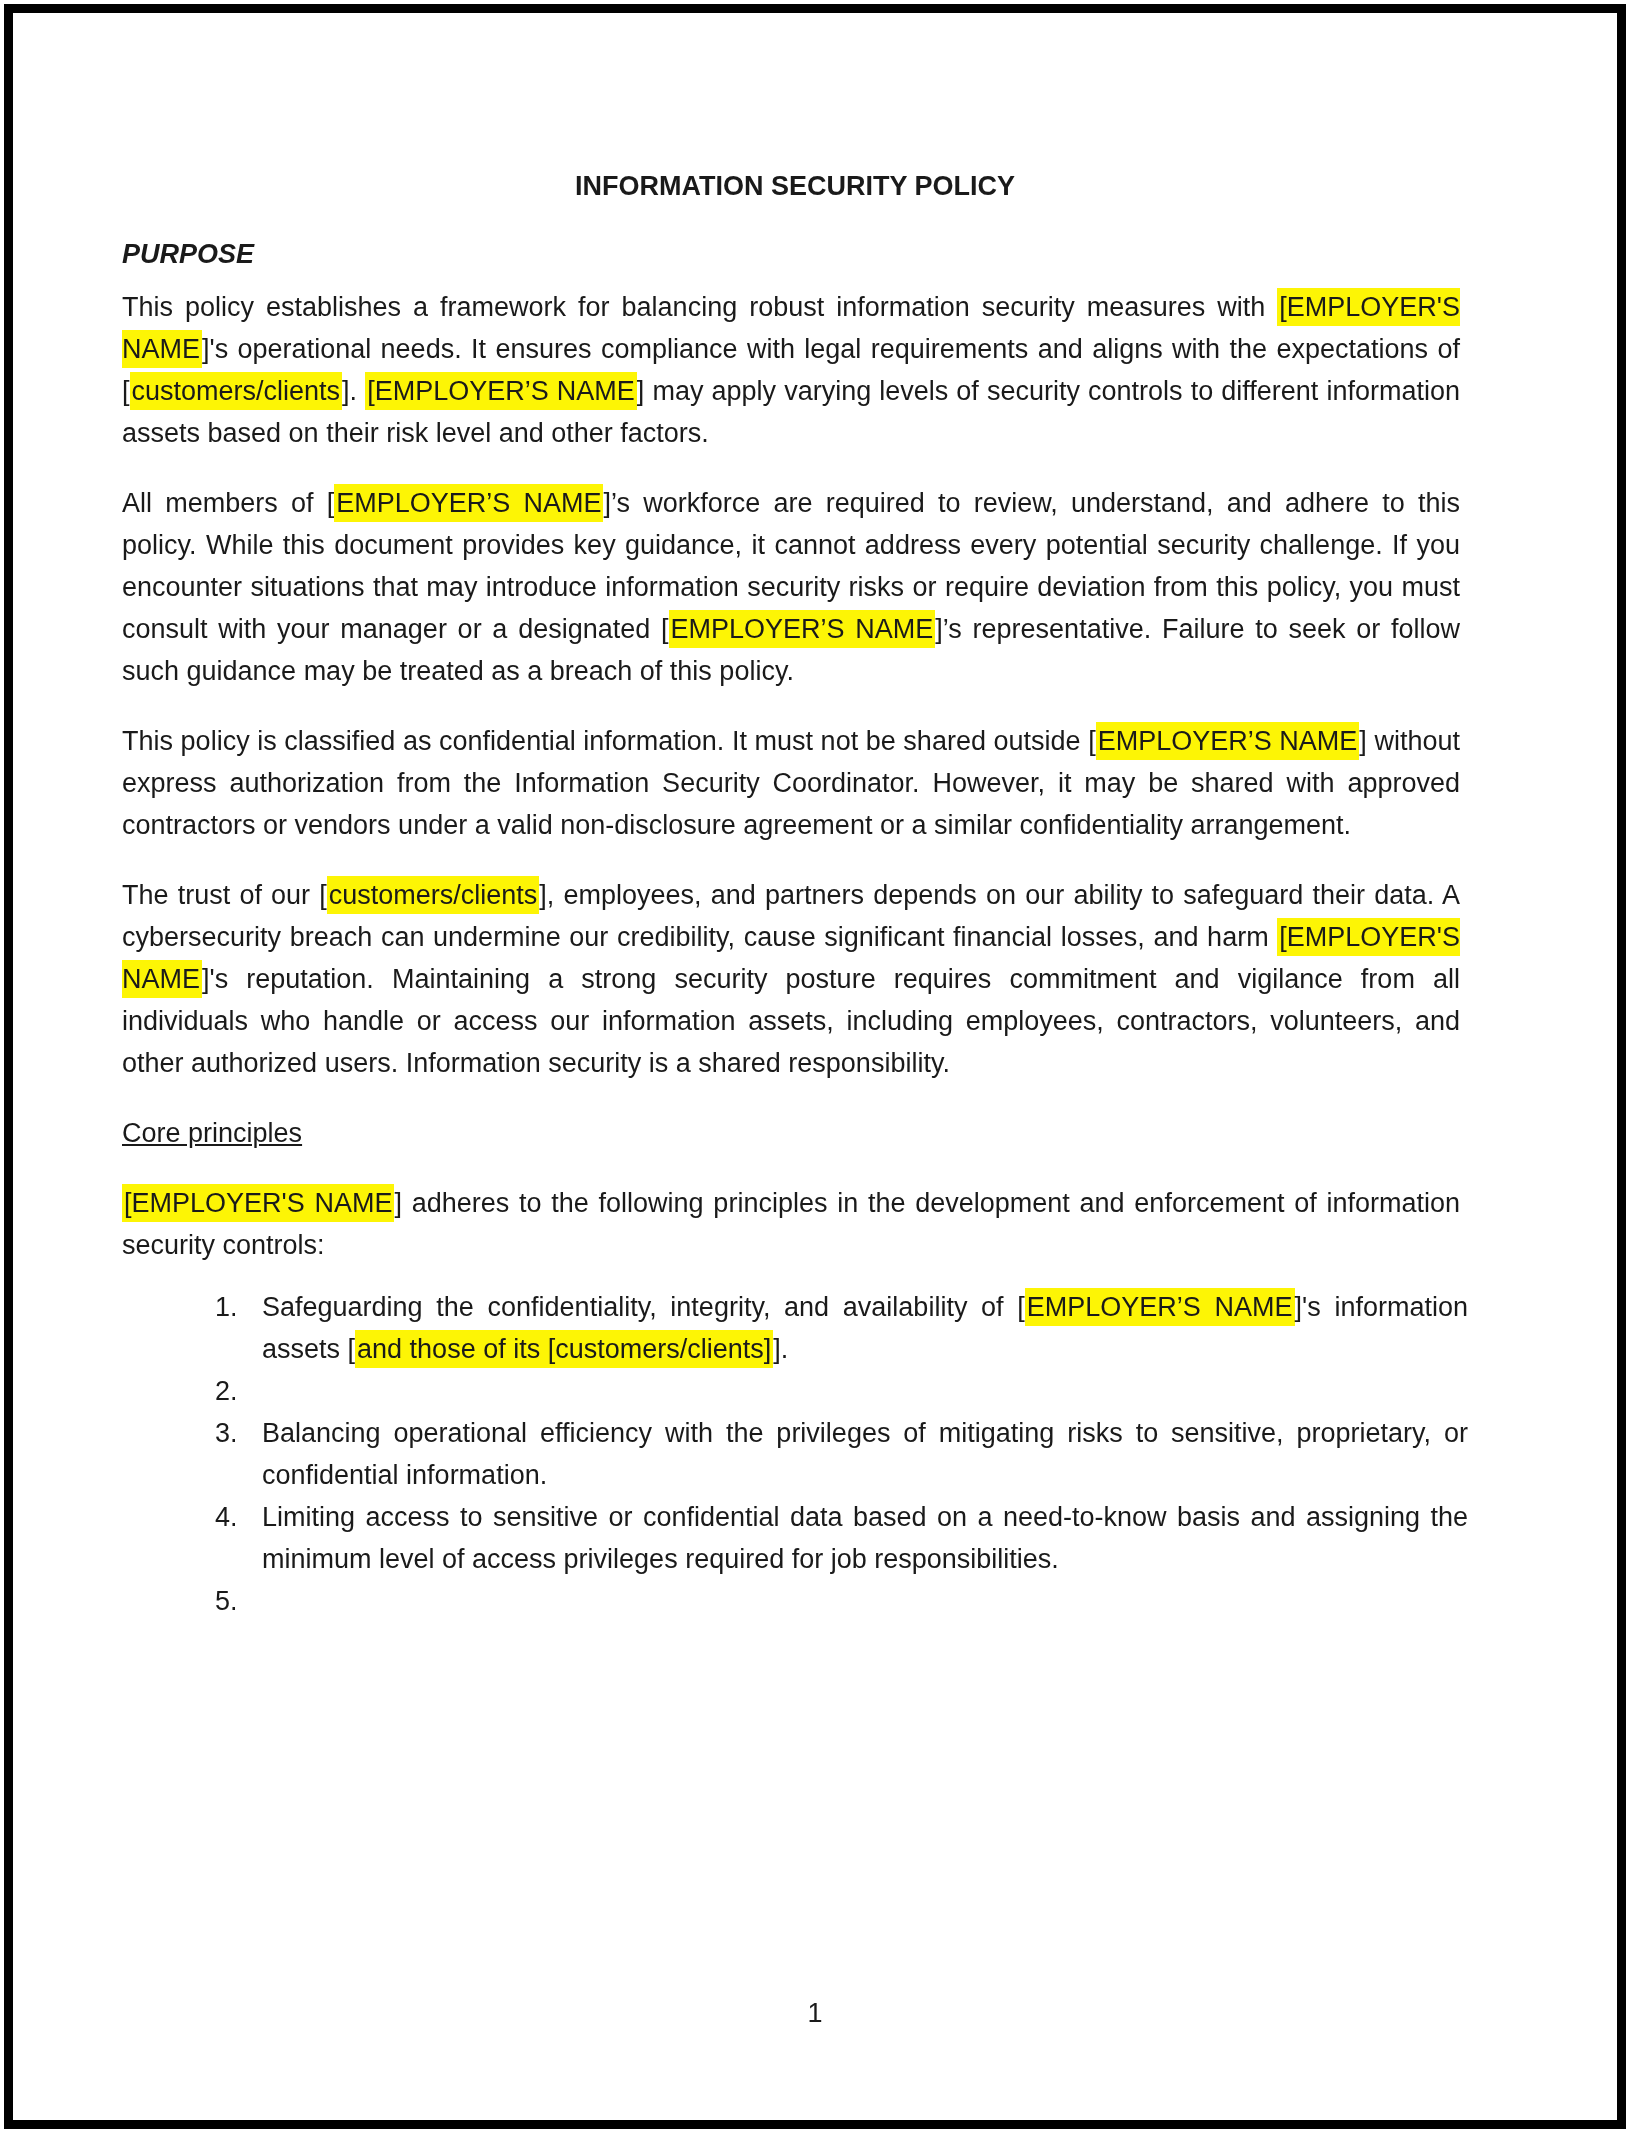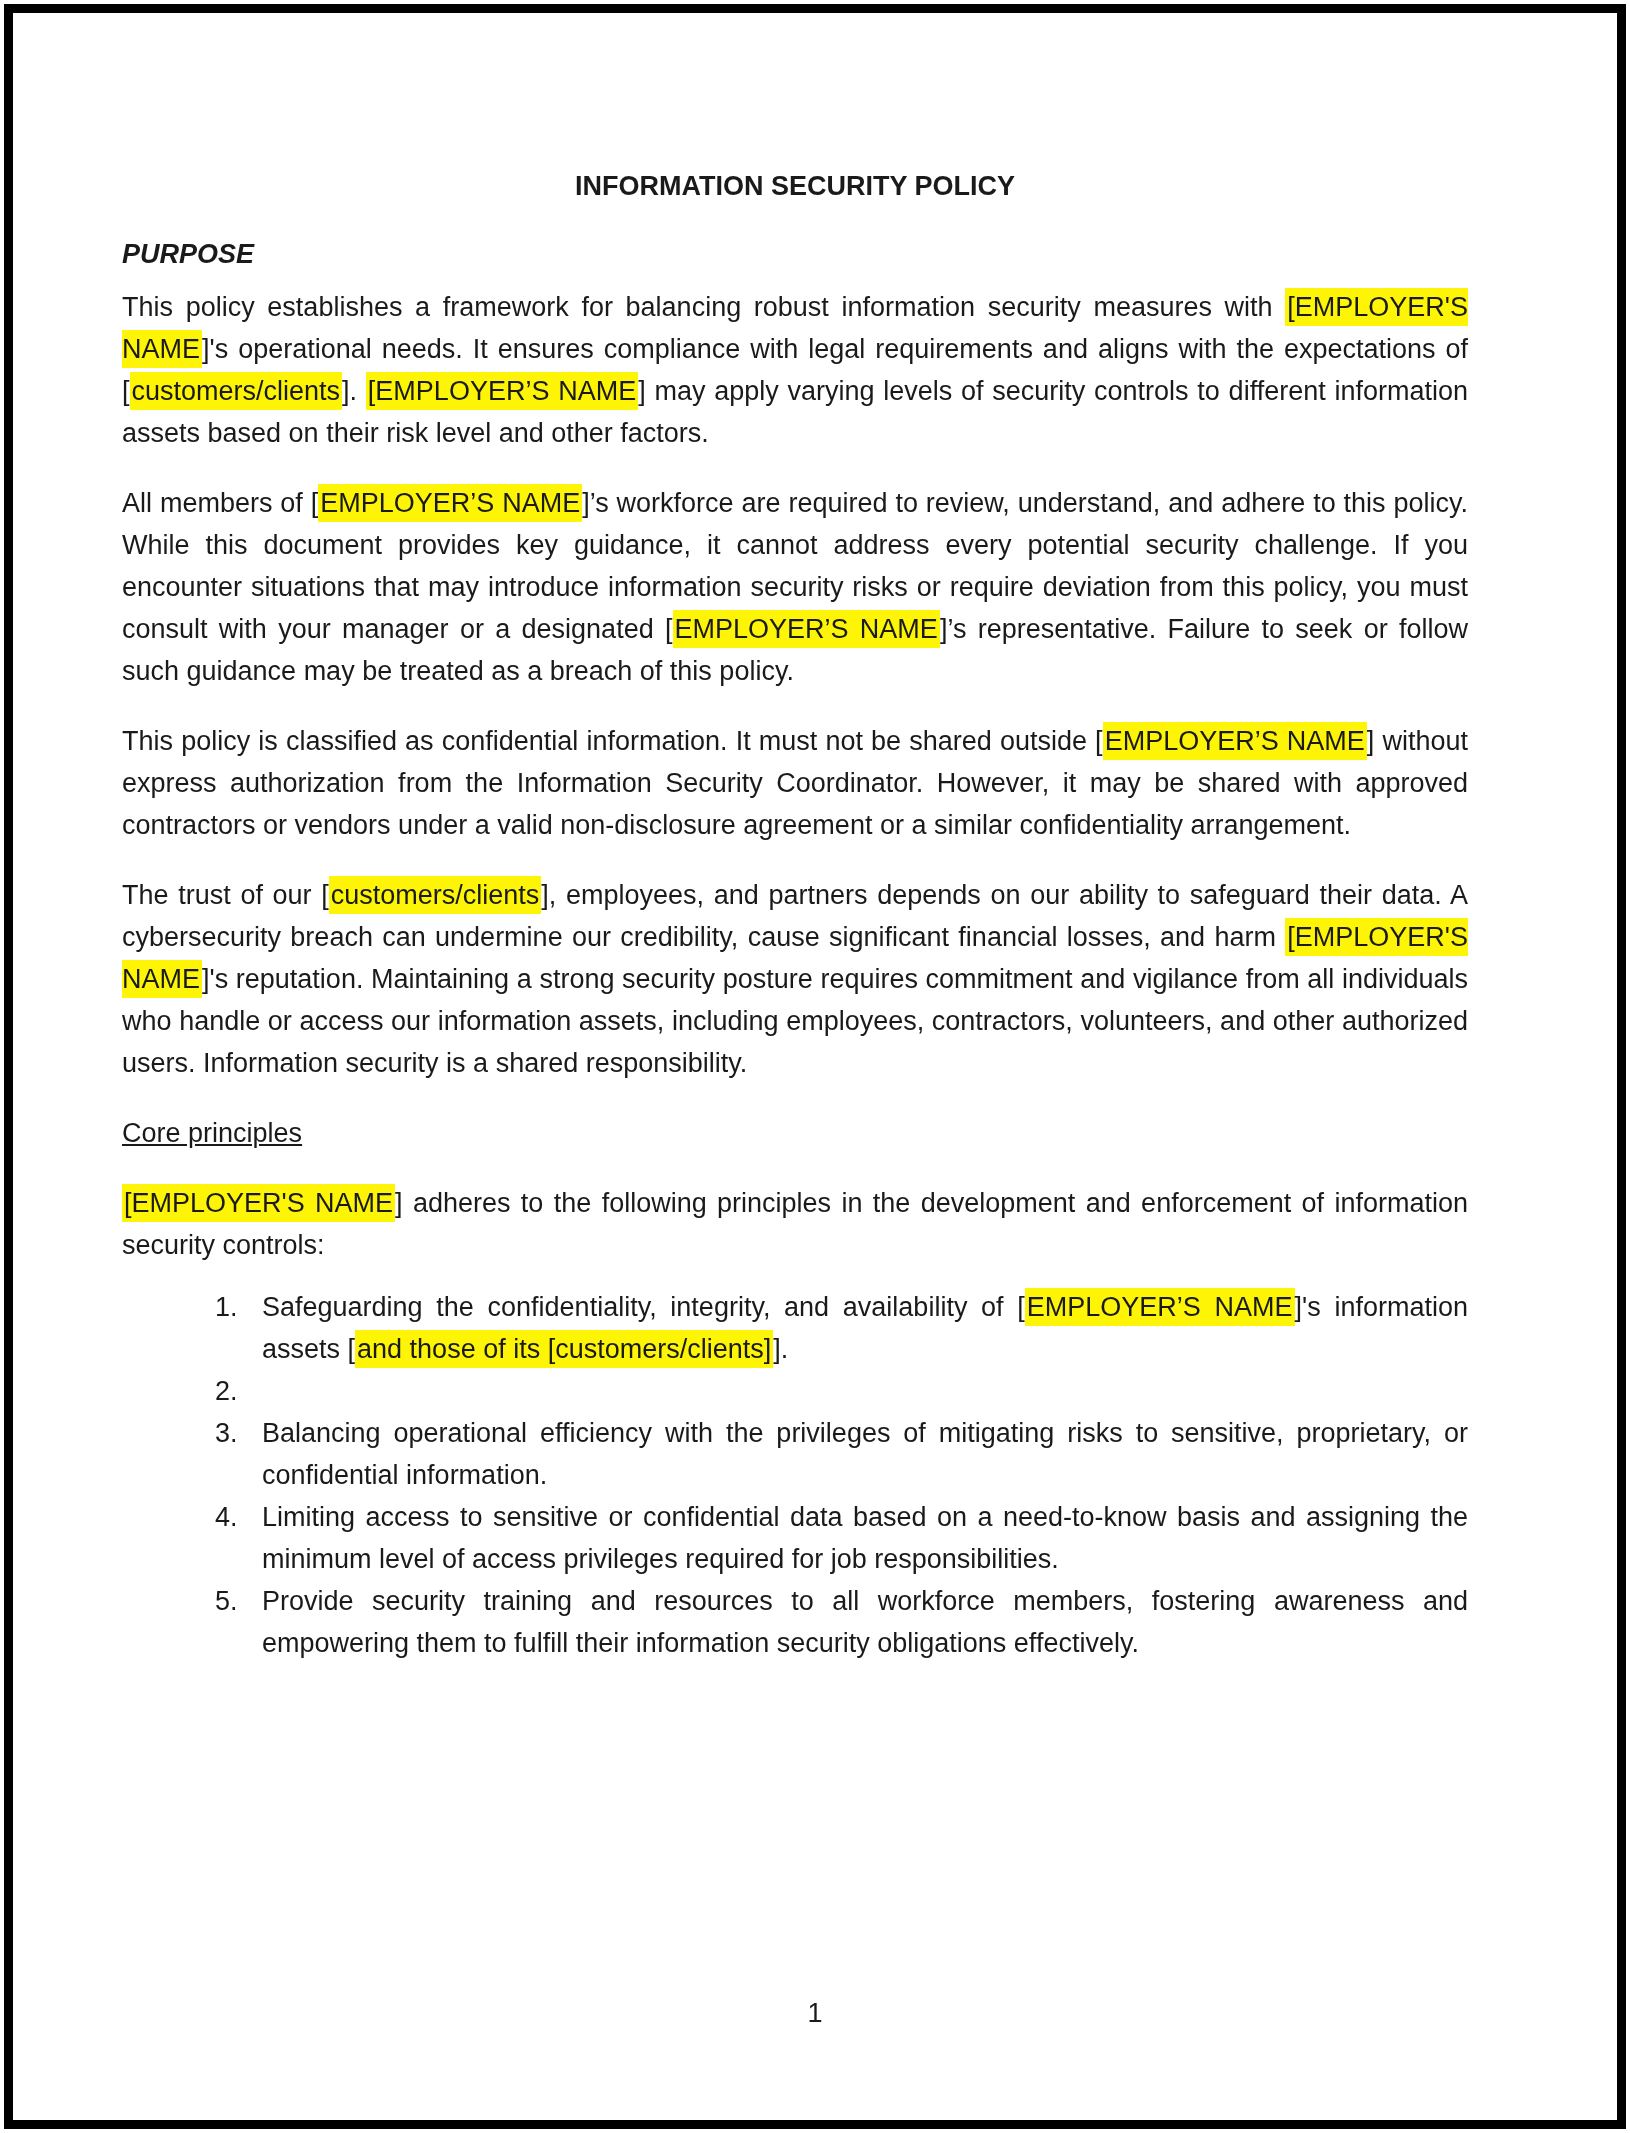--- a/index.html
+++ b/index.html
@@ -27,21 +27,21 @@
   }
   .sect-heading {
     font-size: 27px; font-weight: bold; line-height: 42px;
     margin: 0 0 11px 0;
     font-style: italic;
   }
   .scope-heading { margin: 30px 0 0 0; }
   .para {
     font-size: 27px; line-height: 42px;
     text-align: justify;
-    margin: 0 0 28px 0;
+    margin: 0 8px 28px 0;
   }
   .para.intro-list { margin-bottom: 20px; }
   .sub-heading {
     font-size: 27px; font-weight: normal; line-height: 42px;
     text-decoration: underline;
     margin: 8px 0 28px 0;
   }
   .numbered-list { margin: 0; }
   .list-item { display: flex; font-size: 27px; line-height: 42px; }
   .list-item .num { flex: 0 0 47px; margin-left: 93px; }
@@ -86,20 +86,19 @@
     <div class="list-item">
       <span class="num">3.</span>
       <div class="item-text"><span>Balancing operational efficiency with the privileges of mitigating risks to sensitive, proprietary, or confidential information.</span></div>
     </div>
     <div class="list-item">
       <span class="num">4.</span>
       <div class="item-text"><span>Limiting access to sensitive or confidential data based on a need-to-know basis and assigning the minimum level of access privileges required for job responsibilities.</span></div>
     </div>
     <div class="list-item">
       <span class="num">5.</span>
-      <div class="item-text"><span>Provide security training and resources to all workforce members, fostering awareness and empowering them to fulfill their information security obligations effectively.</span></div>
     </div>
   </div>
 
 
 </div>
 
 <div class="page-num">1</div>
 
 </body></html>

